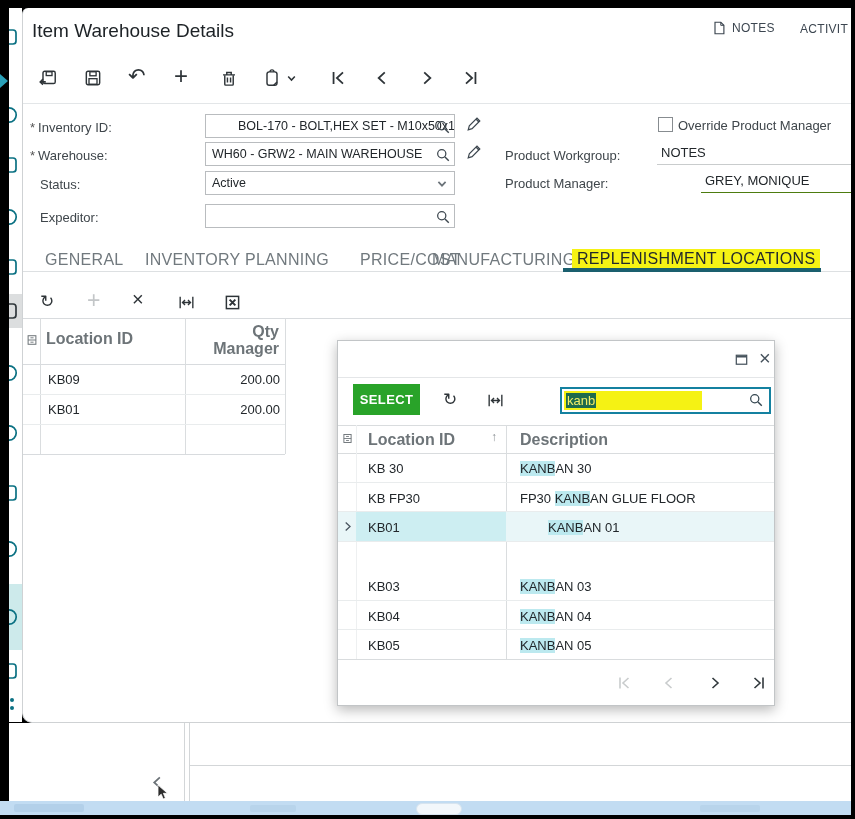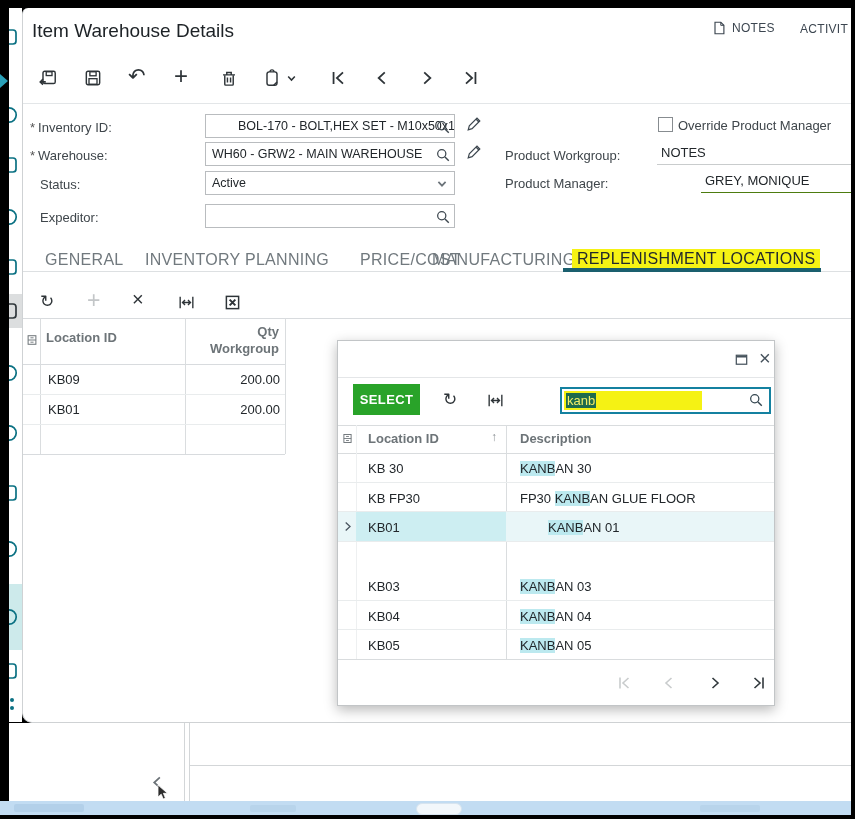--- a/index.html
+++ b/index.html
@@ -17,21 +17,21 @@
   .hdr-link{font-size:12px;color:#3c4650;letter-spacing:.3px;}
   .lbl{color:#3f464b;}
   .req{color:#555;margin-right:3px;}
   .tbox{background:#fff;border:1px solid #b9bcbf;height:24px;box-sizing:border-box;
         display:flex;align-items:center;padding:0 22px 0 6px;white-space:nowrap;overflow:hidden;}
   .tbox .val{font-size:12.5px;}
   .ic{display:block;}
   .ic-btn{cursor:pointer;}
   .tab{font-size:16px;letter-spacing:.3px;color:#71797e;white-space:nowrap;}
   .tab.active{color:#23292c;background:#f5f214;padding:1px 5px;}
-  .gridhdr{font-weight:bold;color:#6d7478;font-size:13px;}
+  .gridhdr{font-weight:bold;color:#6d7478;font-size:16px;}
   .cellt{font-size:13px;color:#22272b;white-space:nowrap;}
   .num{text-align:right;}
   .rowline{height:1px;background:#e9eced;}
   
   #popup{left:337px;top:340px;width:438px;height:366px;background:#fff;
          border:1px solid #c2c5c7;box-shadow:0 4px 12px rgba(0,0,0,.28);box-sizing:border-box;}
   .select-btn{background:#29a329;color:#fff;font-weight:bold;font-size:13px;letter-spacing:.4px;
               border:none;width:67px;height:31px;text-align:center;line-height:31px;cursor:pointer;}
   .hl{background:#bce9ef;}
   .selrow{background:#e9f6f8;}
@@ -331,21 +331,21 @@
   <div class="abs vline" style="left:40px;top:318px;height:136px;"></div>
   <div class="abs vline" style="left:185px;top:318px;height:136px;"></div>
   <div class="abs vline" style="left:285px;top:318px;height:136px;"></div>
 
   <div class="abs ic-btn" style="left:25px;top:333px;">
       <svg class="ic" width="14" height="14" style="color:#6d7478">
         <use href="#i-gridset"></use>
       </svg>
     </div>
   <div class="abs gridhdr" style="left:46px;top:330px;cursor:pointer;">Location ID</div>
-  <div class="abs gridhdr num" style="left:185px;top:323px;width:94px;line-height:17px;cursor:pointer;">Qty Workgroup</div>
+  <div class="abs gridhdr num" style="left:185px;top:323px;width:94px;line-height:17px;cursor:pointer;">Qty Manager</div>
 
   <div class="abs" style="left:23px;top:364px;width:262px;height:30px;cursor:pointer;">
     <span class="abs cellt" style="left:25px;top:8px;">KB09</span>
     <span class="abs cellt num" style="left:165px;top:8px;width:92px;">200.00</span>
   </div>
   <div class="abs rowline" style="left:23px;top:394px;width:262px;"></div>
   <div class="abs" style="left:23px;top:394px;width:262px;height:30px;cursor:pointer;">
     <span class="abs cellt" style="left:25px;top:8px;">KB01</span>
     <span class="abs cellt num" style="left:165px;top:8px;width:92px;">200.00</span>
   </div>

